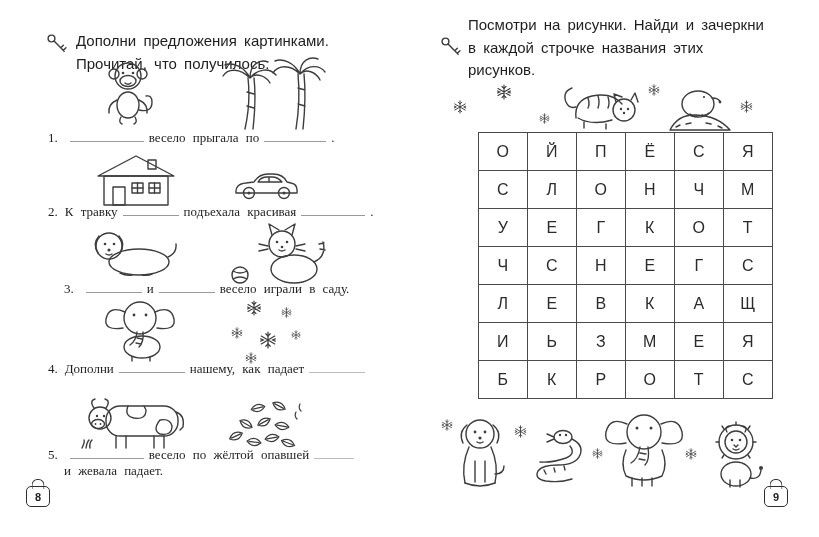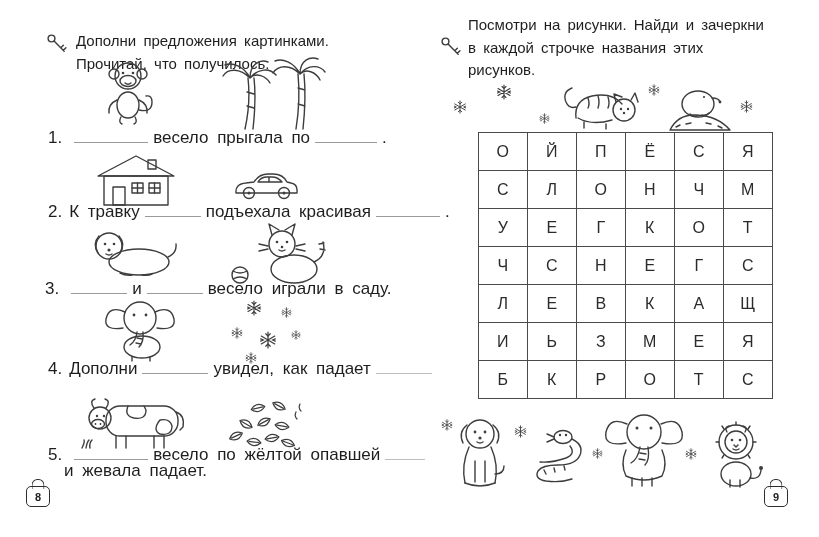--- a/index.html
+++ b/index.html
@@ -1,20 +1,20 @@
 <!DOCTYPE html>
 <html><head>
 <meta charset="utf-8">
 <style>
   html,body{margin:0;padding:0;background:#fff;}
   #book{position:relative;width:819px;height:537px;background:#fff;overflow:hidden;
         font-family:"Liberation Sans",sans-serif;color:#222;}
   .abs{position:absolute;}
   .instruction{position:absolute;font-size:15px;line-height:1.5;word-spacing:3px;color:#1e1e1e;}
-  .sentence{position:absolute;font-size:17px;line-height:14px;word-spacing:4px;white-space:nowrap;color:#1e1e1e;}
+  .sentence{position:absolute;font-size:13px;line-height:14px;word-spacing:4px;white-space:nowrap;color:#1e1e1e;font-family:Liberation Serif, serif;}
   .sentence .num{margin-right:7px;}
   .blank{display:inline-block;height:10px;border-bottom:1px solid #9a9a9a;margin:0 5px;vertical-align:baseline;}
   .blank.light{border-bottom-color:#bdbdbd;}
   .art{position:absolute;}
   .sf{position:absolute;}
   .letter-grid{position:absolute;left:478px;top:132px;border:1px solid #4a4a4a;background:#fff;display:flex;flex-direction:column;}
   .grid-row{display:flex;}
   .grid-row:not(:last-child){border-bottom:1px solid #4a4a4a;}
   .grid-cell{width:48px;height:37px;display:flex;align-items:center;justify-content:center;
              font-size:16px;color:#2b2b2b;letter-spacing:.5px;}
@@ -137,21 +137,21 @@
         <circle cx="53" cy="24" r="1.3" fill="#3d3d3d" stroke="none"></circle>
           <circle cx="63" cy="24" r="1.3" fill="#3d3d3d" stroke="none"></circle>
         <circle cx="58" cy="29" r="1.3" fill="#3d3d3d" stroke="none"></circle>
         <path d="M55 32 q3 2 6 0"></path>
         <path d="M44 28 l-9 -2 M44 31 l-9 2 M72 28 l9 -2 M72 31 l9 2"></path>
         <ellipse cx="70" cy="51" rx="23" ry="14"></ellipse>
         <path d="M90 44 q13 -6 9 -20 M96 31 l5 1 M95 26 l5 -1"></path>
       </g>
     </svg>
 
-    <div class="sentence" style="left:45px;top:282px">
+    <div class="sentence" style="left:64px;top:282px">
       <span class="num">3.</span><span class="blank" style="width:56px"></span><span>и</span><span class="blank" style="width:56px"></span><span>весело играли в саду.</span>
     </div>
 
     <svg class="art" style="left:96px;top:294px" width="88" height="68" viewBox="0 0 88 68">
       <g stroke="#3d3d3d" stroke-width="1.4" fill="none" stroke-linecap="round" stroke-linejoin="round">
         <path d="M29 18 q-16 -7 -19 7 q-2 12 17 9"></path>
         <path d="M59 18 q16 -7 19 7 q2 12 -17 9"></path>
         <circle cx="44" cy="24" r="16"></circle>
         <circle cx="38" cy="21" r="1.4" fill="#3d3d3d" stroke="none"></circle>
           <circle cx="50" cy="21" r="1.4" fill="#3d3d3d" stroke="none"></circle>
@@ -174,21 +174,21 @@
         <use href="#sf-sym"></use>
       </svg>
     <svg class="sf" style="left:291px;top:330px;width:10px;height:10px" viewBox="0 0 16 16">
         <use href="#sf-sym"></use>
       </svg>
     <svg class="sf" style="left:245px;top:352px;width:12px;height:12px" viewBox="0 0 16 16">
         <use href="#sf-sym"></use>
       </svg>
 
     <div class="sentence" style="left:48px;top:362px">
-      <span class="num">4.</span><span>Дополни</span><span class="blank" style="width:66px"></span><span>увидел, как падает</span><span class="blank light" style="width:56px"></span>
+      <span class="num">4.</span><span>Дополни</span><span class="blank" style="width:66px"></span><span>нашему, как падает</span><span class="blank light" style="width:56px"></span>
     </div>
 
     <svg class="art" style="left:76px;top:390px" width="115" height="62" viewBox="0 0 115 62">
       <g stroke="#3d3d3d" stroke-width="1.4" fill="none" stroke-linecap="round" stroke-linejoin="round">
         <rect x="30" y="16" width="72" height="30" rx="14"></rect>
         <path d="M52 16 q-4 10 6 12 q12 2 12 -8 l-2 -4"></path>
         <path d="M84 30 q10 -2 12 6 q0 10 -12 8 q-8 -4 0 -14"></path>
         <circle cx="24" cy="28" r="11"></circle>
         <path d="M18 18 q-5 -7 1 -9 M30 18 q5 -7 -1 -9"></path>
         <ellipse cx="22" cy="34" rx="6.5" ry="4.5"></ellipse>

